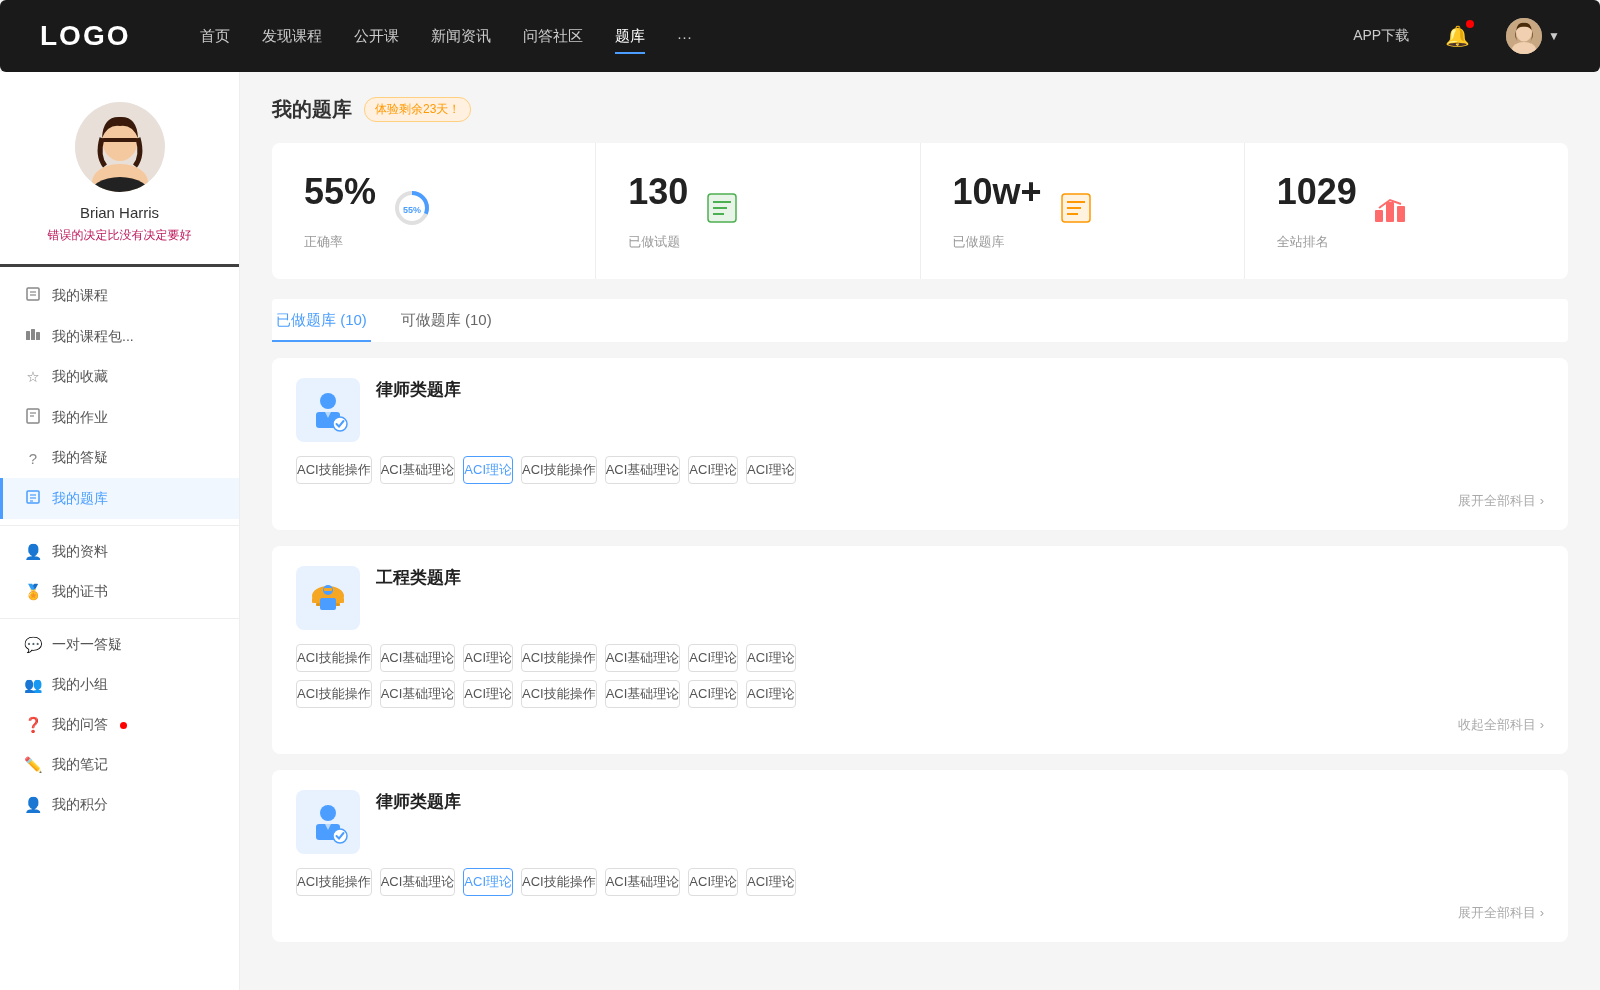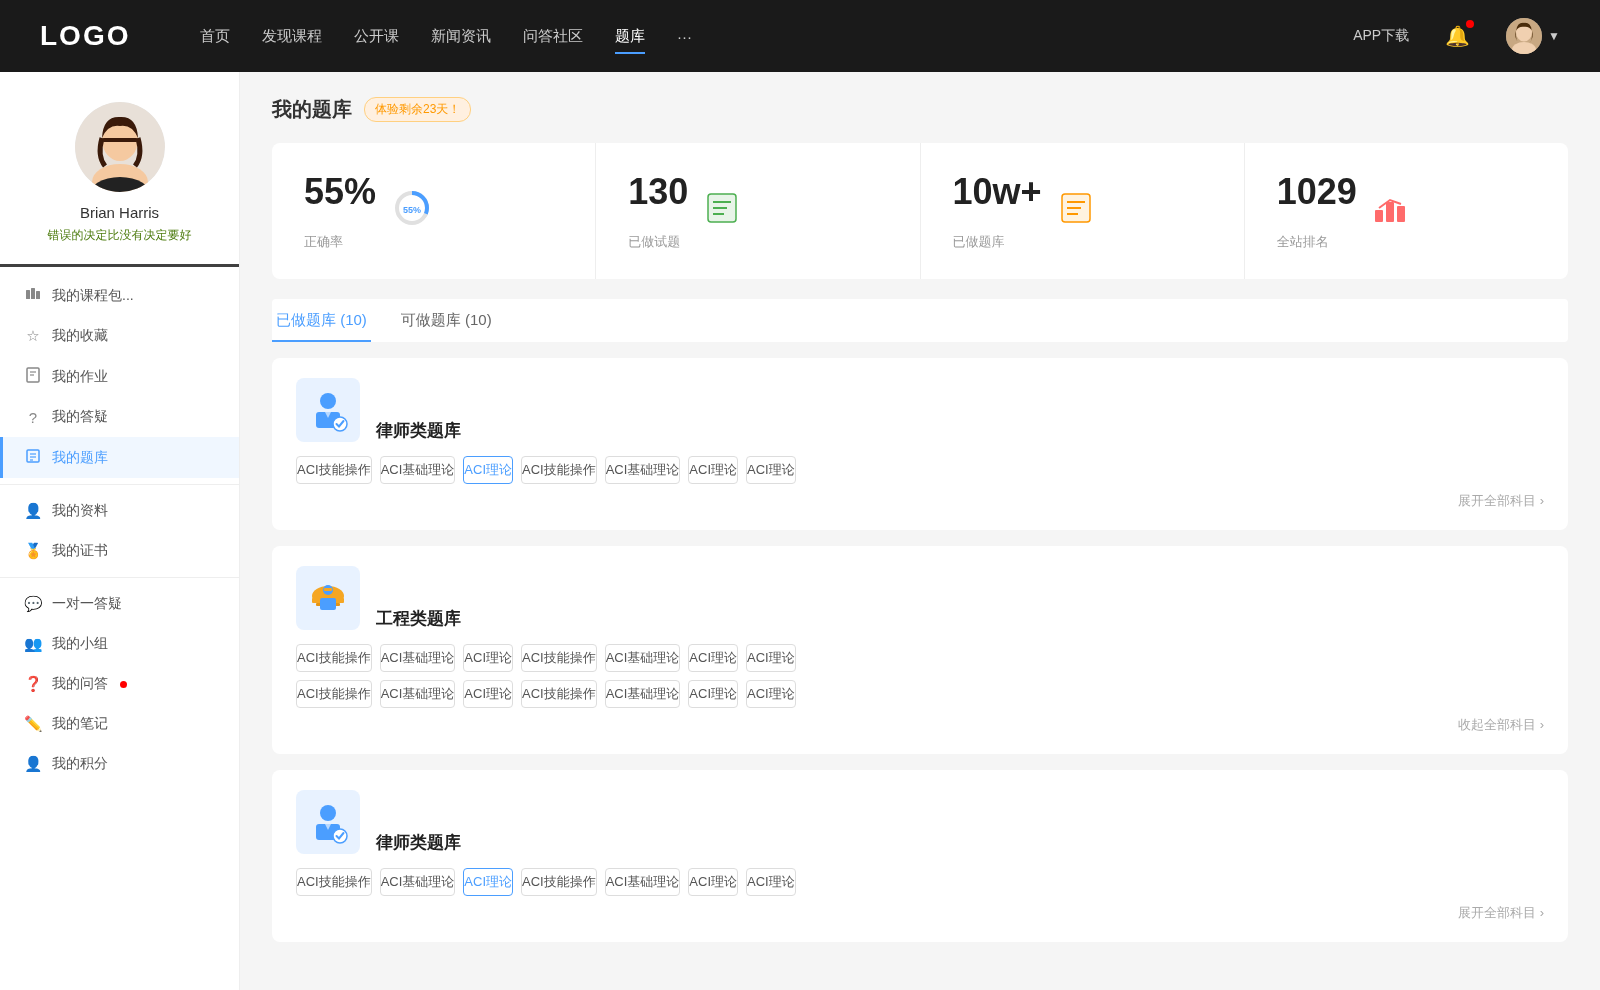--- a/index.html
+++ b/index.html
@@ -9,20 +9,21 @@
     .header {
       background: #1a1a1a;
       height: 72px;
       display: flex;
       align-items: center;
       padding: 0 40px;
       gap: 40px;
       position: fixed;
       top: 0; left: 0; right: 0;
       z-index: 100;
+      border-radius: 6px;
     }
     .logo {
       color: white;
       font-size: 28px;
       font-weight: bold;
       letter-spacing: 2px;
       min-width: 120px;
     }
     .nav {
       display: flex;
@@ -125,21 +126,21 @@
     }
     .profile-avatar svg { width: 90px; height: 90px; }
     .profile-name {
       font-size: 15px;
       font-weight: 500;
       color: #333;
       margin-bottom: 6px;
     }
     .profile-motto {
       font-size: 12px;
-      color: #4d7c0f;
+      color: #be185d;
       text-align: center;
     }
     .sidebar-menu { padding: 8px 0; }
     .menu-item {
       display: flex;
       align-items: center;
       gap: 10px;
       padding: 11px 24px;
       font-size: 14px;
       color: #555;
@@ -256,21 +257,21 @@
 
     
     .qbank-card {
       background: white;
       border-radius: 8px;
       margin-bottom: 16px;
       padding: 20px 24px;
     }
     .qbank-header {
       display: flex;
-      align-items: flex-end;
+      align-items: flex-start;
       gap: 16px;
       margin-bottom: 14px;
     }
     .qbank-icon-wrap {
       width: 64px;
       height: 64px;
       background: #e8f2ff;
       border-radius: 8px;
       display: flex;
       align-items: center;
@@ -362,20 +363,30 @@
         </svg>
       </div>
       <div class="profile-name">Brian Harris</div>
       <div class="profile-motto">错误的决定比没有决定要好</div>
     </div>
 
     <div class="sidebar-menu">
       <div class="menu-item">
         <span class="menu-icon">
           <svg width="16" height="16" viewBox="0 0 16 16" fill="none">
+              <rect x="2" y="2" width="12" height="12" rx="1" stroke="#888" stroke-width="1.5"></rect>
+              <line x1="5" y1="6" x2="11" y2="6" stroke="#888" stroke-width="1.2"></line>
+              <line x1="5" y1="9" x2="11" y2="9" stroke="#888" stroke-width="1.2"></line>
+            </svg>
+        </span>
+        <span>我的课程</span>
+      </div>
+      <div class="menu-item">
+        <span class="menu-icon">
+          <svg width="16" height="16" viewBox="0 0 16 16" fill="none">
               <rect x="1" y="4" width="4" height="9" rx="0.5" fill="#888"></rect>
               <rect x="6" y="2" width="4" height="11" rx="0.5" fill="#888"></rect>
               <rect x="11" y="5" width="4" height="8" rx="0.5" fill="#888"></rect>
             </svg>
         </span>
         <span>我的课程包...</span>
       </div>
       <div class="menu-item">
         <span class="menu-icon">☆</span>
         <span>我的收藏</span>

